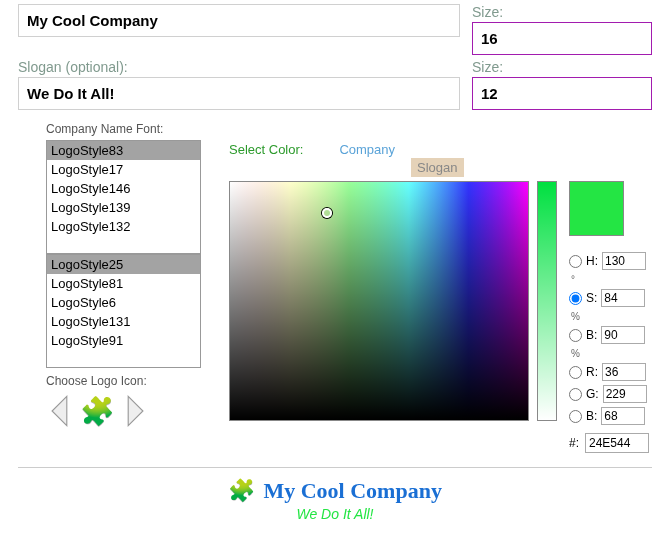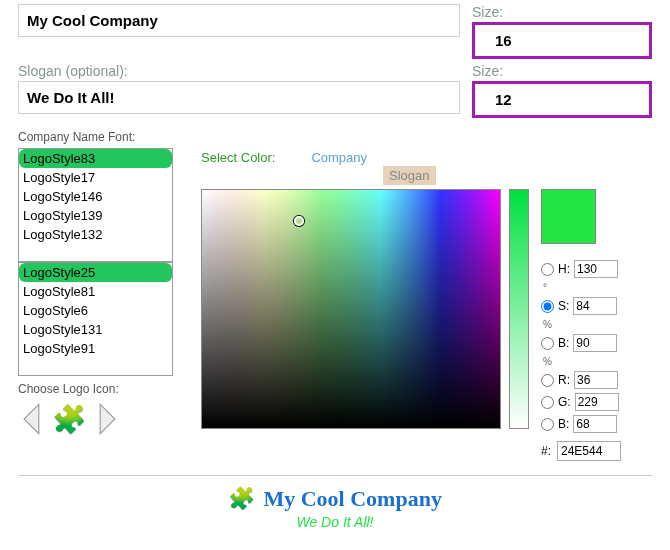--- a/index.html
+++ b/index.html
@@ -2,27 +2,27 @@
 <html><head>
 <meta charset="utf-8">
 <style>
 * { box-sizing: border-box; margin: 0; padding: 0; }
 body { font-family: Arial, sans-serif; background: #fff; width: 670px; height: 550px; padding: 4px 18px; }
 .row { display: flex; gap: 12px; margin-bottom: 4px; }
 .col1 { flex: 1; }
 .col2 { width: 180px; }
 .label { color: #809a8e; font-size: 14px; margin-bottom: 2px; }
 input.text { width: 100%; border: 1px solid #d0d0d0; padding: 7px 8px; font-size: 15px; font-weight: bold; font-family: Arial; }
-input.num { width: 100%; border: 3px solid #a21caf; padding: 7px 20px; font-size: 15px; font-weight: bold; font-family: Arial; }
+input.num { width: 100%; border: 1px solid #a21caf; padding: 7px 8px; font-size: 15px; font-weight: bold; font-family: Arial; }
 .middle { display: flex; margin-top: 12px; }
-.left { width: 165px; }
+.left { width: 165px; margin-left: 28px; }
 .fontlabel { font-size: 12px; color: #555; margin-bottom: 4px; }
 .fontlist { width: 155px; height: 114px; border: 1px solid #999; font-size: 13px; background: #fff; overflow-y: scroll; }
 .fontlist div { padding: 2px 4px; cursor: default; }
-.fontlist div.sel { background: #22c55e; border-radius: 6px; }
+.fontlist div.sel { background: #a3a3a3; }
 .iconrow { display: flex; align-items: center; gap: 6px; margin-top: 6px; }
 .arrow { width: 28px; height: 34px; cursor: pointer; }
 .puzzle { font-size: 28px; color: #2eb82e; }
 .right { flex: 1; padding-left: 18px; }
 .tabrow { display: flex; align-items: center; gap: 10px; font-size: 13px; margin-bottom: 4px; }
 .tabrow .sc { color: #2c9a2c; }
 .tabrow .tab { padding: 2px 6px; cursor: pointer; }
 .tabrow .tab.company { color: #5aa3d8; margin-left: 20px; }
 .tabrow .tab.slogan { color: #888; background: #e5d2b8; margin-top: 36px; }
 .pickerrow { display: flex; gap: 8px; }

